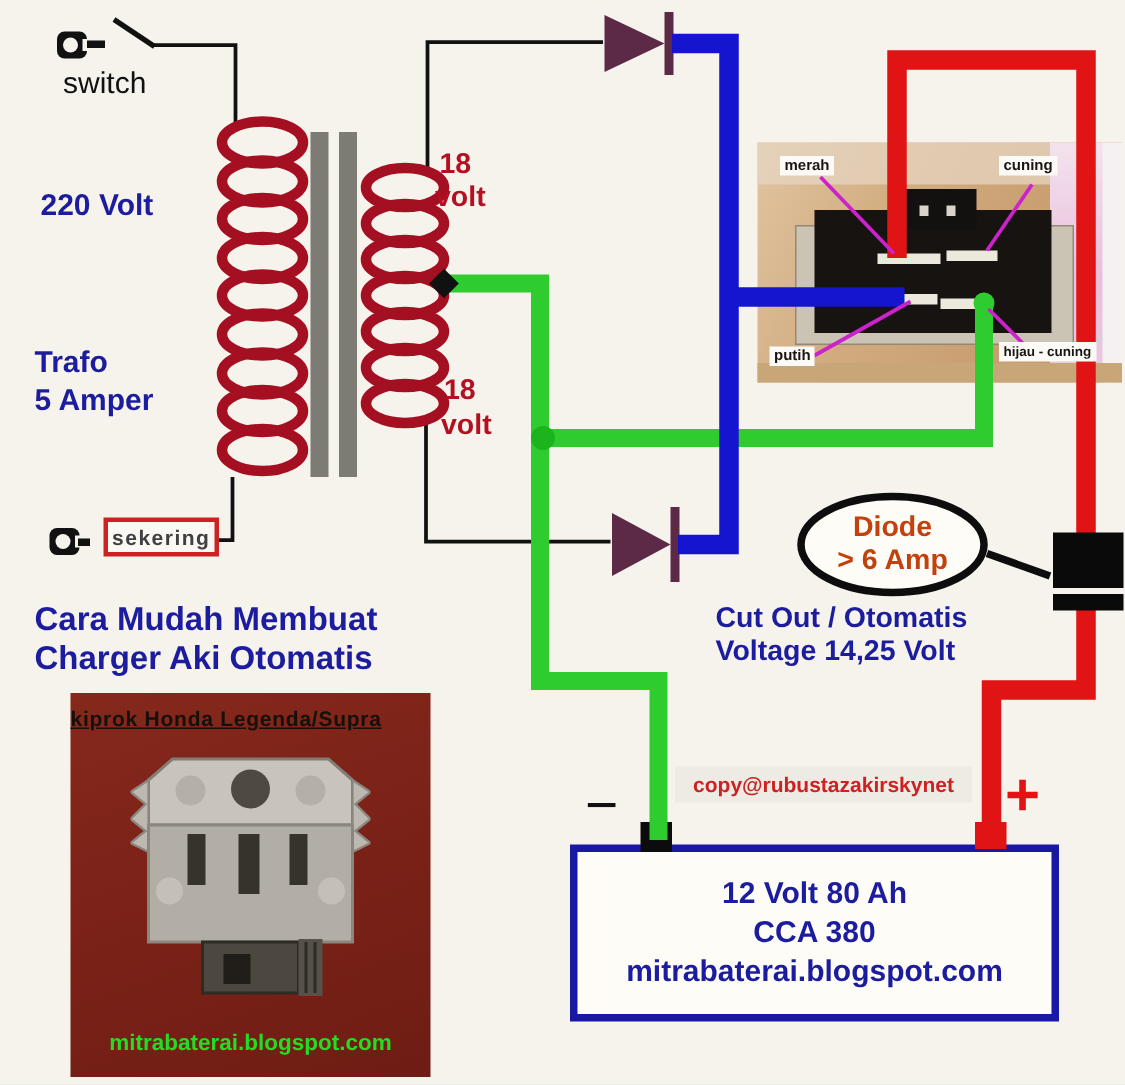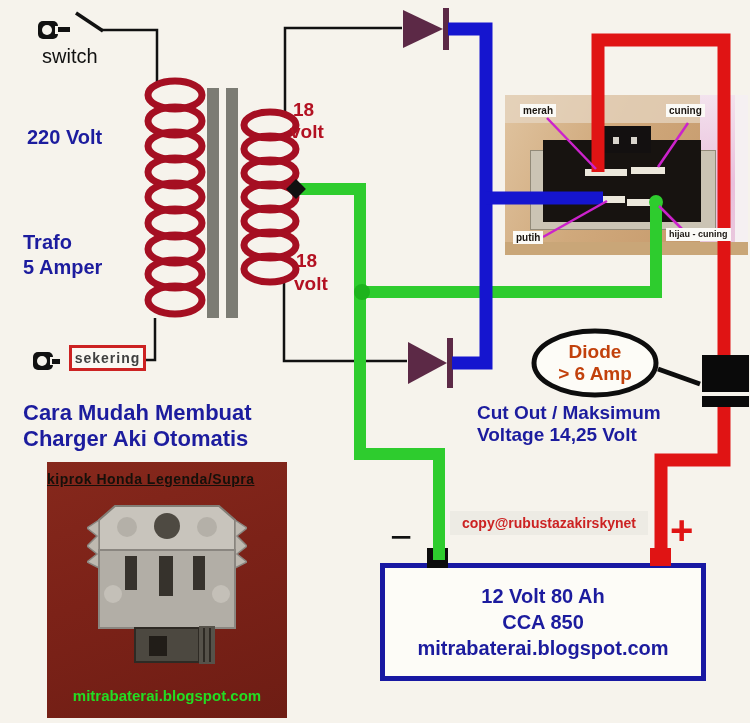--- a/index.html
+++ b/index.html
@@ -119,21 +119,21 @@
   </div>
 
   <div class="pin-label" style="left:520px;top:104px;">merah</div>
   <div class="pin-label" style="left:666px;top:104px;">cuning</div>
   <div class="pin-label" style="left:513px;top:231px;">putih</div>
   <div class="pin-label" style="left:666px;top:228px;font-size:9px;">hijau - cuning</div>
 
   <div id="copy-strip" class="abs">copy@rubustazakirskynet</div>
   <div id="battery-box" class="abs">
     <div>12 Volt 80 Ah</div>
-    <div>CCA 850</div>
+    <div>CCA 380</div>
     <div>mitrabaterai.blogspot.com</div>
   </div>
   <div class="lbl black" style="left:390px;top:516px;font-size:38px;">−</div>
   <div class="lbl" style="left:670px;top:508px;font-size:40px;font-weight:bold;color:#e01414;">+</div>
 
   <svg id="circuit-svg" class="abs" style="left:0;top:0;" width="750" height="723" viewBox="0 0 750 723">
 
     <g>
       <rect x="38" y="21" width="20" height="18" rx="5" fill="#111"></rect>
       <circle cx="47" cy="30" r="5" fill="#f6f3ec"></circle>
@@ -242,16 +242,16 @@
   </div>
 
   <div class="lbl navy" style="left:23px;top:400px;font-size:22px;">Cara Mudah Membuat</div>
   <div class="lbl navy" style="left:23px;top:426px;font-size:22px;">Charger Aki Otomatis</div>
 
   <div class="lbl callout-text">
     <div>Diode</div>
     <div>&gt; 6 Amp</div>
   </div>
 
-  <div class="lbl navy" style="left:477px;top:402px;font-size:19px;">Cut Out / Maksimum</div>
+  <div class="lbl navy" style="left:477px;top:402px;font-size:19px;">Cut Out / Otomatis</div>
   <div class="lbl navy" style="left:477px;top:424px;font-size:19px;">Voltage 14,25 Volt</div>
 
 </div>
 
 </body></html>

